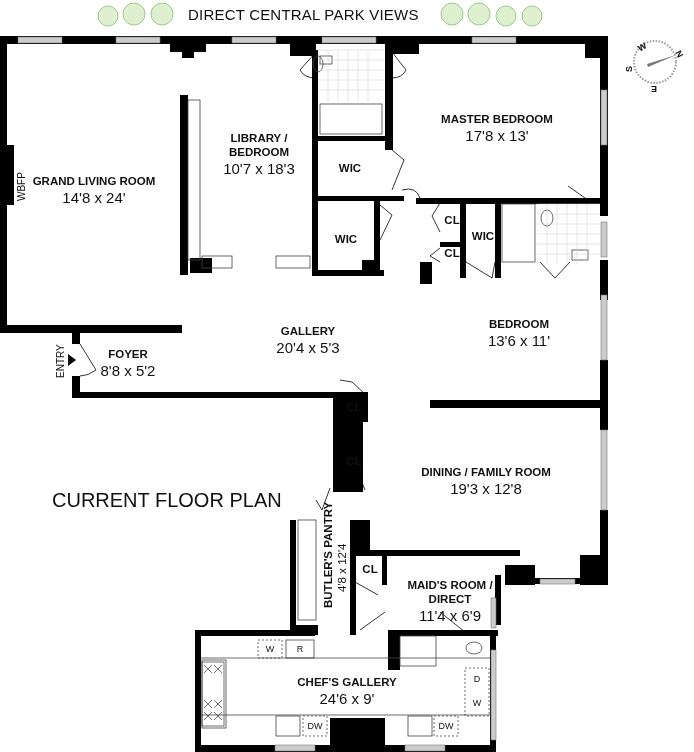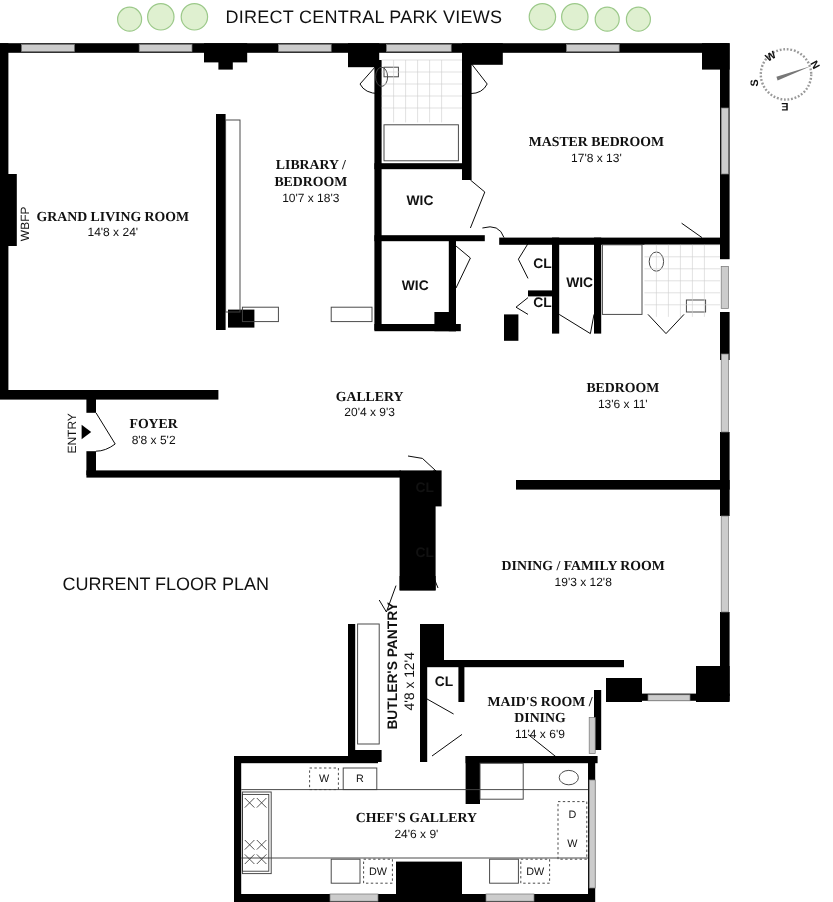--- a/index.html
+++ b/index.html
@@ -1,22 +1,22 @@
 <!DOCTYPE html>
 <html><head>
 <meta charset="utf-8">
 <style>
   html,body{margin:0;padding:0;background:#fff;}
   body{width:694px;height:752px;position:relative;overflow:hidden;font-family:"Liberation Sans",sans-serif;color:#111;}
   svg.plan{position:absolute;left:0;top:0;width:694px;height:752px;}
   .lbl{position:absolute;text-align:center;line-height:1.2;white-space:nowrap;transform:translateX(-50%);}
-  .lbl .n{font-weight:bold;font-size:11.5px;display:block;font-family:Liberation Serif, serif;}
-  .lbl .d{font-size:10px;display:block;}
+  .lbl .n{font-weight:bold;font-size:11.5px;display:block;}
+  .lbl .d{font-size:15px;display:block;}
   .title{position:absolute;top:6px;left:188px;font-size:15px;letter-spacing:0.2px;}
-  .cfp{position:absolute;left:52px;top:479px;font-size:15px;}
+  .cfp{position:absolute;left:52px;top:489px;font-size:20px;}
   .vert{position:absolute;transform-origin:left top;transform:rotate(-90deg);white-space:nowrap;}
   .tiny{font-size:10px;}
   .appl{position:absolute;font-size:9px;text-align:center;transform:translateX(-50%);}
   .compass-l{position:absolute;font-size:9px;font-weight:bold;}
 </style>
 </head>
 <body>
 
 <svg class="plan" viewBox="0 0 694 752">
 
@@ -196,33 +196,33 @@
 <div class="lbl" style="left:497px;top:113px">
   <span class="n">MASTER BEDROOM</span>
     <span class="d">17'8 x 13'</span>
   </div>
 <div class="lbl" style="left:519px;top:318px">
   <span class="n">BEDROOM</span>
     <span class="d">13'6 x 11'</span>
   </div>
 <div class="lbl" style="left:308px;top:325px">
   <span class="n">GALLERY</span>
-    <span class="d">20'4 x 9'3</span>
+    <span class="d">20'4 x 5'3</span>
   </div>
 <div class="lbl" style="left:128px;top:348px">
   <span class="n">FOYER</span>
     <span class="d">8'8 x 5'2</span>
   </div>
 <div class="lbl" style="left:486px;top:466px">
   <span class="n">DINING / FAMILY ROOM</span>
     <span class="d">19'3 x 12'8</span>
   </div>
 <div class="lbl" style="left:450px;top:579px">
   <span class="n">MAID'S ROOM /</span>
-    <span class="n">DINING</span>
+    <span class="n">DIRECT</span>
     <span class="d">11'4 x 6'9</span>
   </div>
 <div class="lbl" style="left:347px;top:676px">
   <span class="n">CHEF'S GALLERY</span>
     <span class="d">24'6 x 9'</span>
   </div>
 
 <div class="vert" style="left:322px;top:608px;font-weight:bold;font-size:11.5px">BUTLER'S PANTRY</div>
 <div class="vert" style="left:336px;top:592px;font-size:11.5px">4'8 x 12'4</div>
 <div class="vert tiny" style="left:16px;top:201px">WBFP</div>

